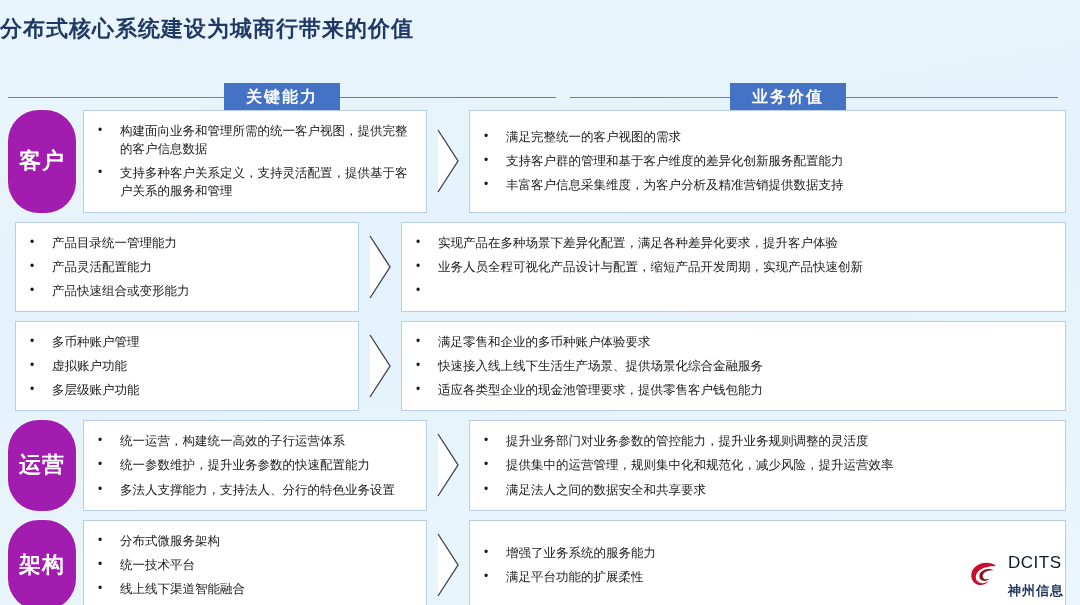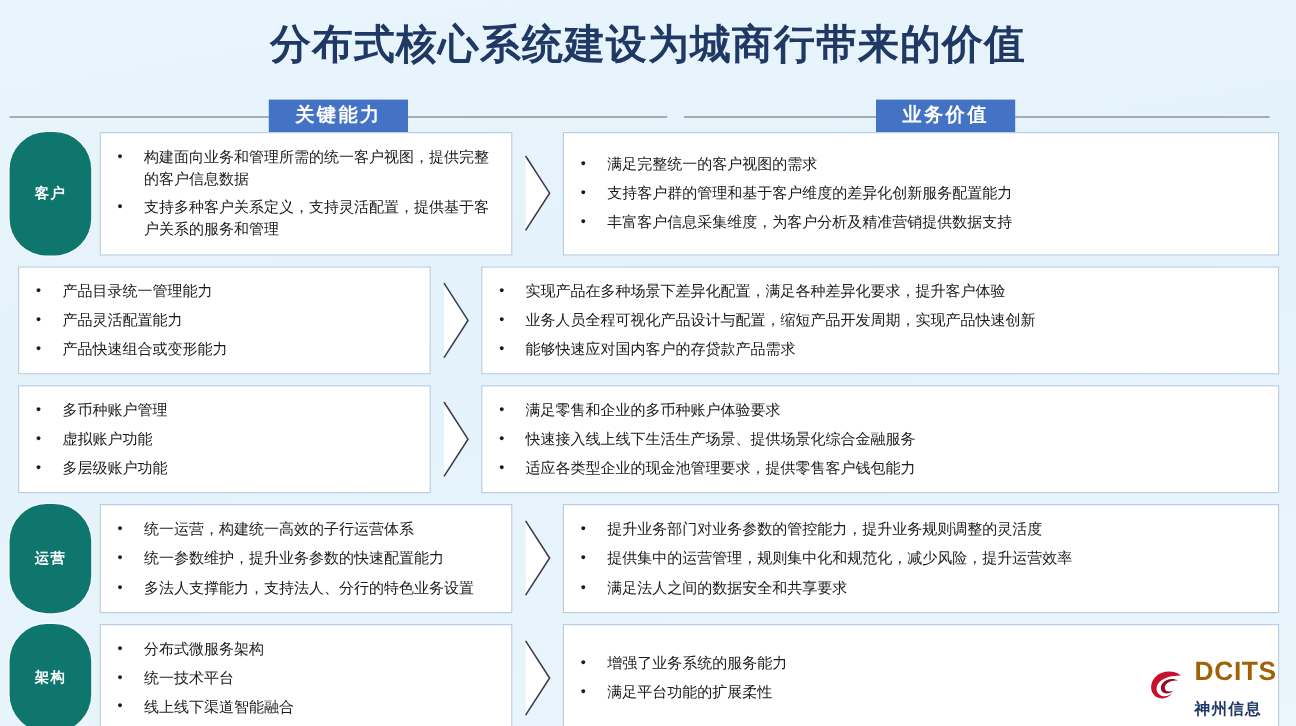--- a/index.html
+++ b/index.html
@@ -15,22 +15,22 @@
     background: linear-gradient(170deg, #e9f5fc 0%, #e4f2fb 45%, #eaf6fc 100%);
     position: relative;
   }
 
   
   .slide-title {
     position: absolute;
     top: 14px;
     left: 0;
     width: 1080px;
-    text-align: center;
-    font-size: 34px;
+    text-align: left;
+    font-size: 22px;
     font-weight: bold;
     letter-spacing: 1px;
     color: #1f3864;
   }
 
   
   .col-headers {
     position: absolute;
     top: 82px;
     left: 0;
@@ -76,23 +76,23 @@
   .row {
     display: flex;
     align-items: stretch;
     margin-bottom: 9px;
     padding-left: 8px;
     padding-right: 14px;
   }
 
   .row-label {
     flex: 0 0 68px;
-    background: #0f766e;
+    background: #a21caf;
     color: #ffffff;
-    font-size: 12px;
+    font-size: 22px;
     font-weight: bold;
     letter-spacing: 1px;
     display: flex;
     align-items: center;
     justify-content: center;
     box-shadow: 0 0 0 1px rgba(255,255,255,0.55);
     border-radius: 31px;
   }
 
   .cap-box,
@@ -146,23 +146,23 @@
     position: absolute;
     right: 16px;
     bottom: 8px;
     display: flex;
     align-items: center;
     gap: 7px;
   }
   .logo-mark { width: 34px; height: 34px; }
   .logo-text { display: flex; flex-direction: column; line-height: 1; }
   .logo-en {
-    font-size: 22px;
-    font-weight: bold;
-    color: #a16207;
+    font-size: 17px;
+    font-weight: normal;
+    color: #0f172a;
     letter-spacing: 0.5px;
   }
   .logo-cn {
     font-size: 13px;
     font-weight: bold;
     color: #1f3864;
     letter-spacing: 1px;
     margin-top: 13px;
   }
 </style>
@@ -241,21 +241,20 @@
         <div class="bullet-line">
           <span class="bullet-dot">•</span>
           <span class="bullet-text">实现产品在多种场景下差异化配置，满足各种差异化要求，提升客户体验</span>
         </div>
         <div class="bullet-line">
           <span class="bullet-dot">•</span>
           <span class="bullet-text">业务人员全程可视化产品设计与配置，缩短产品开发周期，实现产品快速创新</span>
         </div>
         <div class="bullet-line">
           <span class="bullet-dot">•</span>
-          <span class="bullet-text">能够快速应对国内客户的存贷款产品需求</span>
         </div>
       </div>
     </div>
     <div class="row row-3">
       <div class="cap-box">
         <div class="bullet-line">
           <span class="bullet-dot">•</span>
           <span class="bullet-text">多币种账户管理</span>
         </div>
         <div class="bullet-line">

